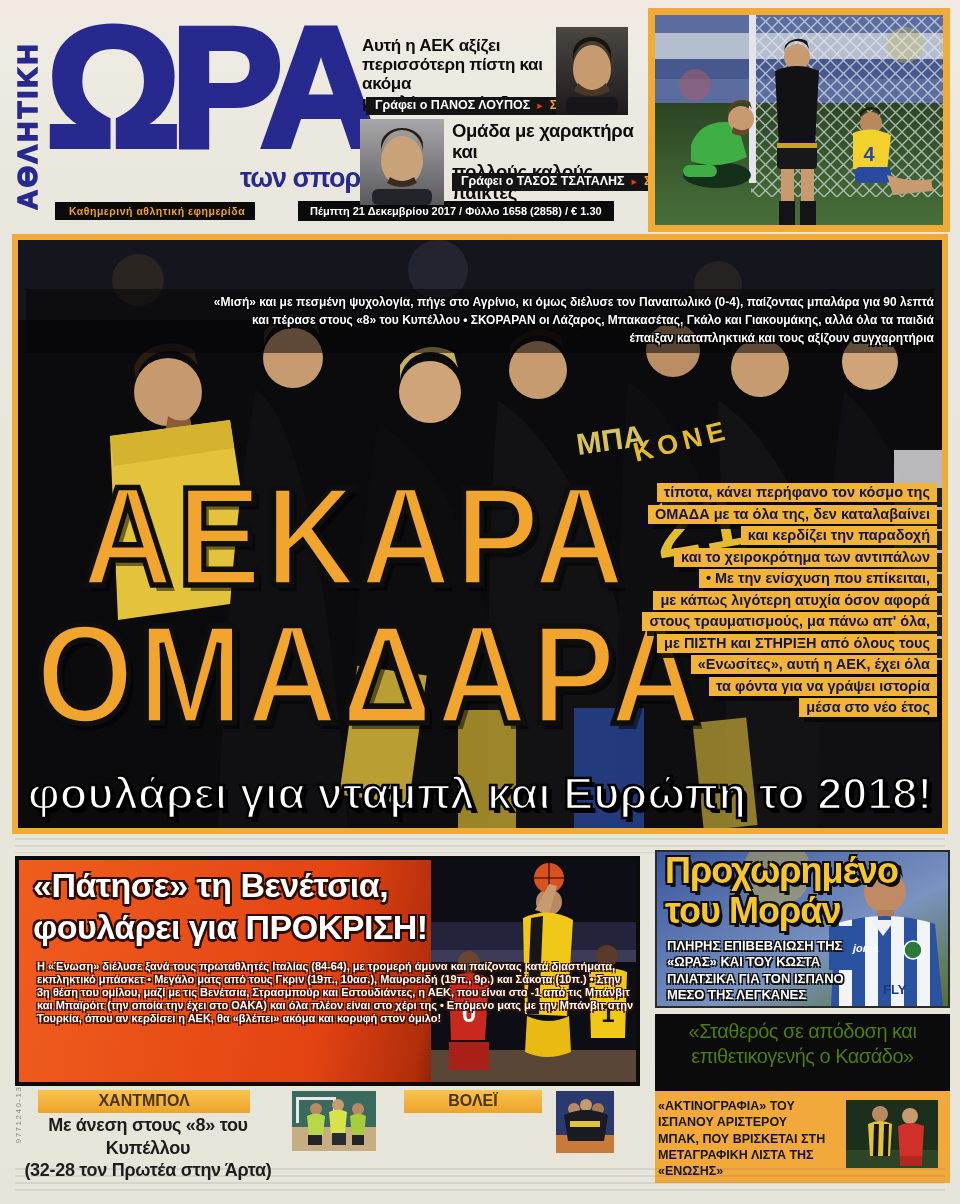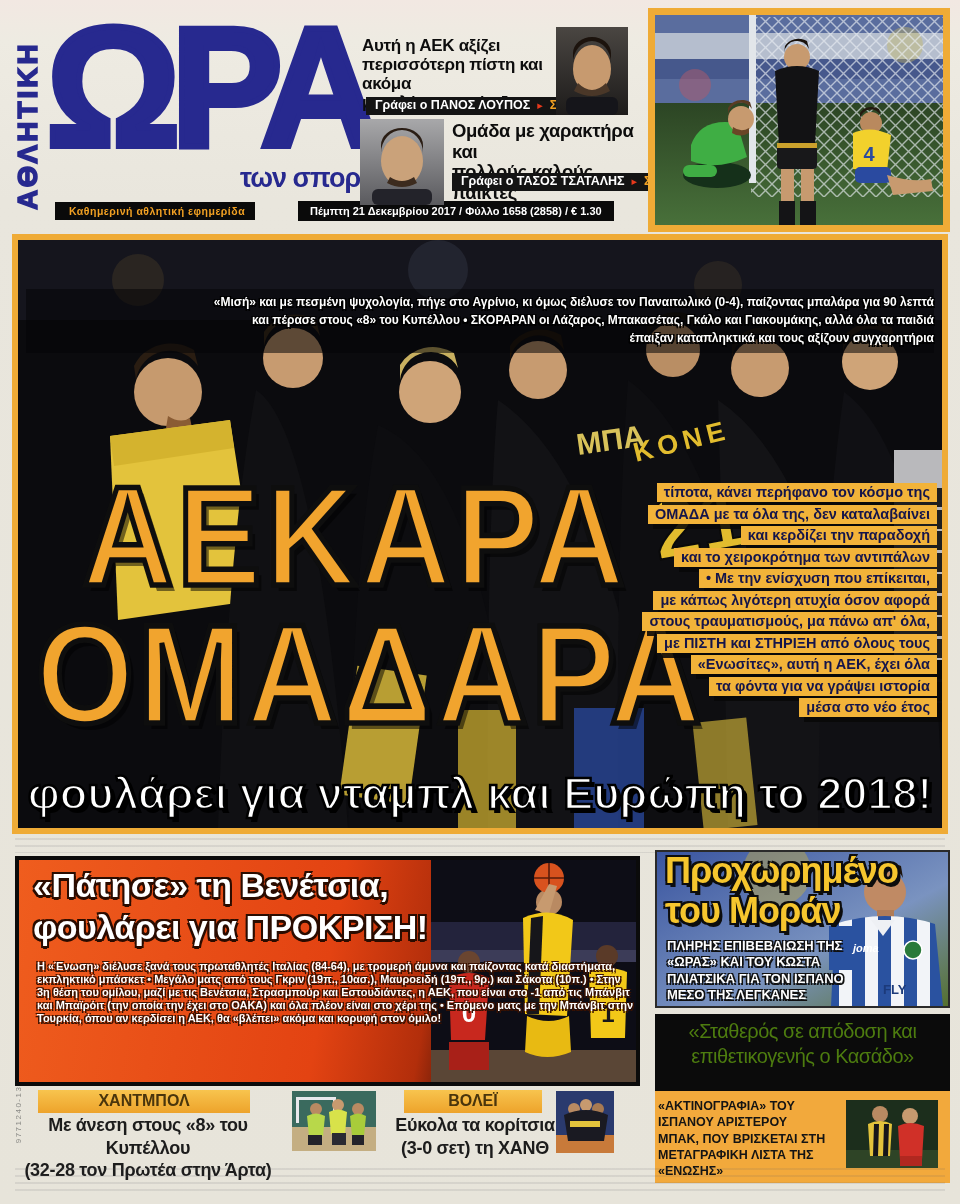--- a/index.html
+++ b/index.html
@@ -370,24 +370,20 @@
       <path d="M37 21 q9 -5 18 0 l-2 22 -14 0 z" fill="#d8e24a"></path>
       <circle cx="66" cy="18" r="6" fill="#b98a62"></circle>
       <path d="M58 25 q8 -5 16 0 l-2 20 -12 0 z" fill="#a8cc3a"></path>
       <rect x="16" y="44" width="14" height="10" fill="#23232a"></rect>
       <rect x="40" y="42" width="14" height="12" fill="#2a2a32"></rect>
       <rect x="60" y="44" width="12" height="10" fill="#23232a"></rect>
     </svg>
   </div>
 
   <div class="abs strip-bar vb-bar">ΒΟΛΕΪ</div>
-  <div class="abs strip-text vb-text">
-    <span style="display:block">Εύκολα τα κορίτσια</span>
-    <span style="display:block">(3-0 σετ) τη ΧΑΝΘ</span>
-  </div>
   <div class="abs photo-frame vb-photo">
     <svg width="58" height="62" viewBox="0 0 58 62">
       <rect width="58" height="62" fill="#2a3a6e"></rect>
       <rect y="44" width="58" height="18" fill="#c87a3a"></rect>
       <circle cx="18" cy="18" r="6" fill="#b98a62"></circle>
       <circle cx="30" cy="14" r="6" fill="#c79a6f"></circle>
       <circle cx="42" cy="18" r="6" fill="#a87a52"></circle>
       <path d="M8 24 q22 -10 44 0 l-4 26 -36 0 z" fill="#1a1a22"></path>
       <path d="M14 30 l30 0 0 6 -30 0 z" fill="#e3c33c"></path>
     </svg>

